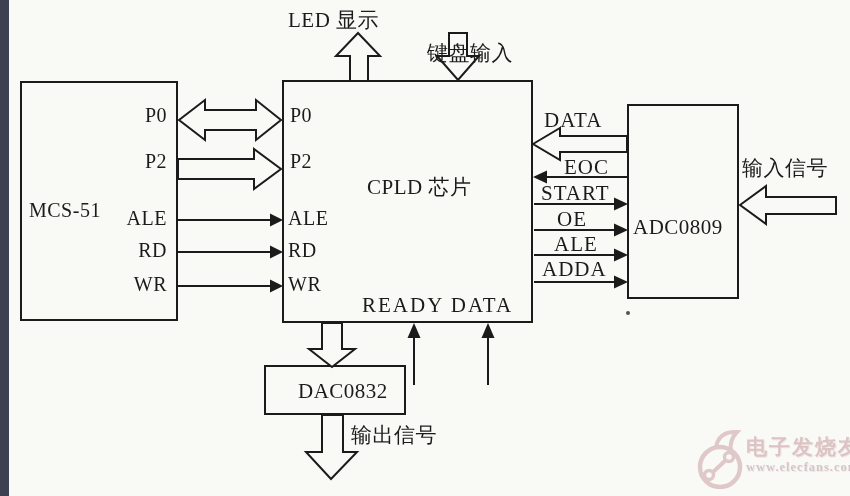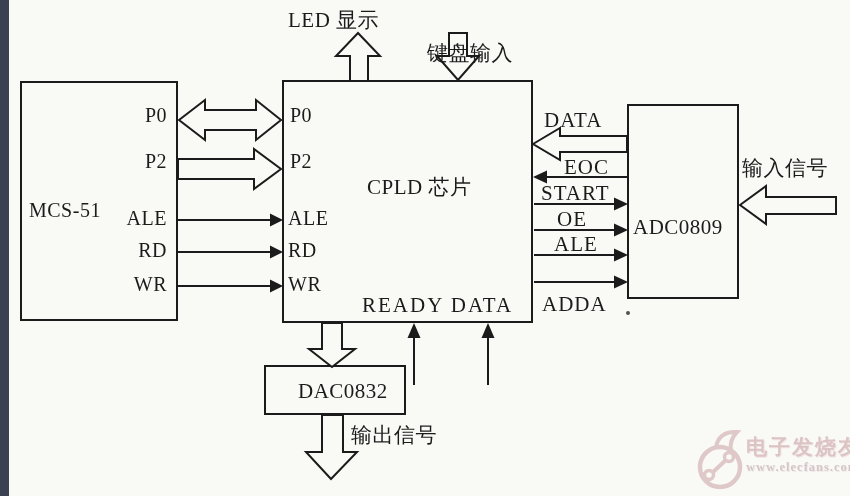--- a/index.html
+++ b/index.html
@@ -103,21 +103,21 @@
   <span class="lbl pin-l" style="left:288px;top:208px;">ALE</span>
   <span class="lbl pin-l" style="left:288px;top:240px;">RD</span>
   <span class="lbl pin-l" style="left:288px;top:274px;">WR</span>
   <span class="lbl spread" style="left:362px;top:295px;">READY DATA</span>
 
   <span class="lbl sig" style="left:544px;top:110px;">DATA</span>
   <span class="lbl sig" style="left:564px;top:157px;">EOC</span>
   <span class="lbl sig" style="left:541px;top:183px;">START</span>
   <span class="lbl sig" style="left:557px;top:209px;">OE</span>
   <span class="lbl sig" style="left:554px;top:234px;">ALE</span>
-  <span class="lbl sig" style="left:542px;top:259px;margin-top:35px;">ADDA</span>
+  <span class="lbl sig" style="left:542px;top:259px;">ADDA</span>
   <span class="lbl" style="left:633px;top:189px;margin-top:28px;">ADC0809</span>
   <span class="lbl" style="left:742px;top:158px;">输入信号</span>
 
   <span class="lbl" style="left:298px;top:381px;">DAC0832</span>
   <span class="lbl" style="left:351px;top:425px;text-align:center;">输出信号</span>
 
   <span class="lbl wm-title" style="left:746px;top:437px;">电子发烧友</span>
   <span class="lbl wm-url" style="left:746px;top:461px;">www.elecfans.com</span>
 
 </div>

